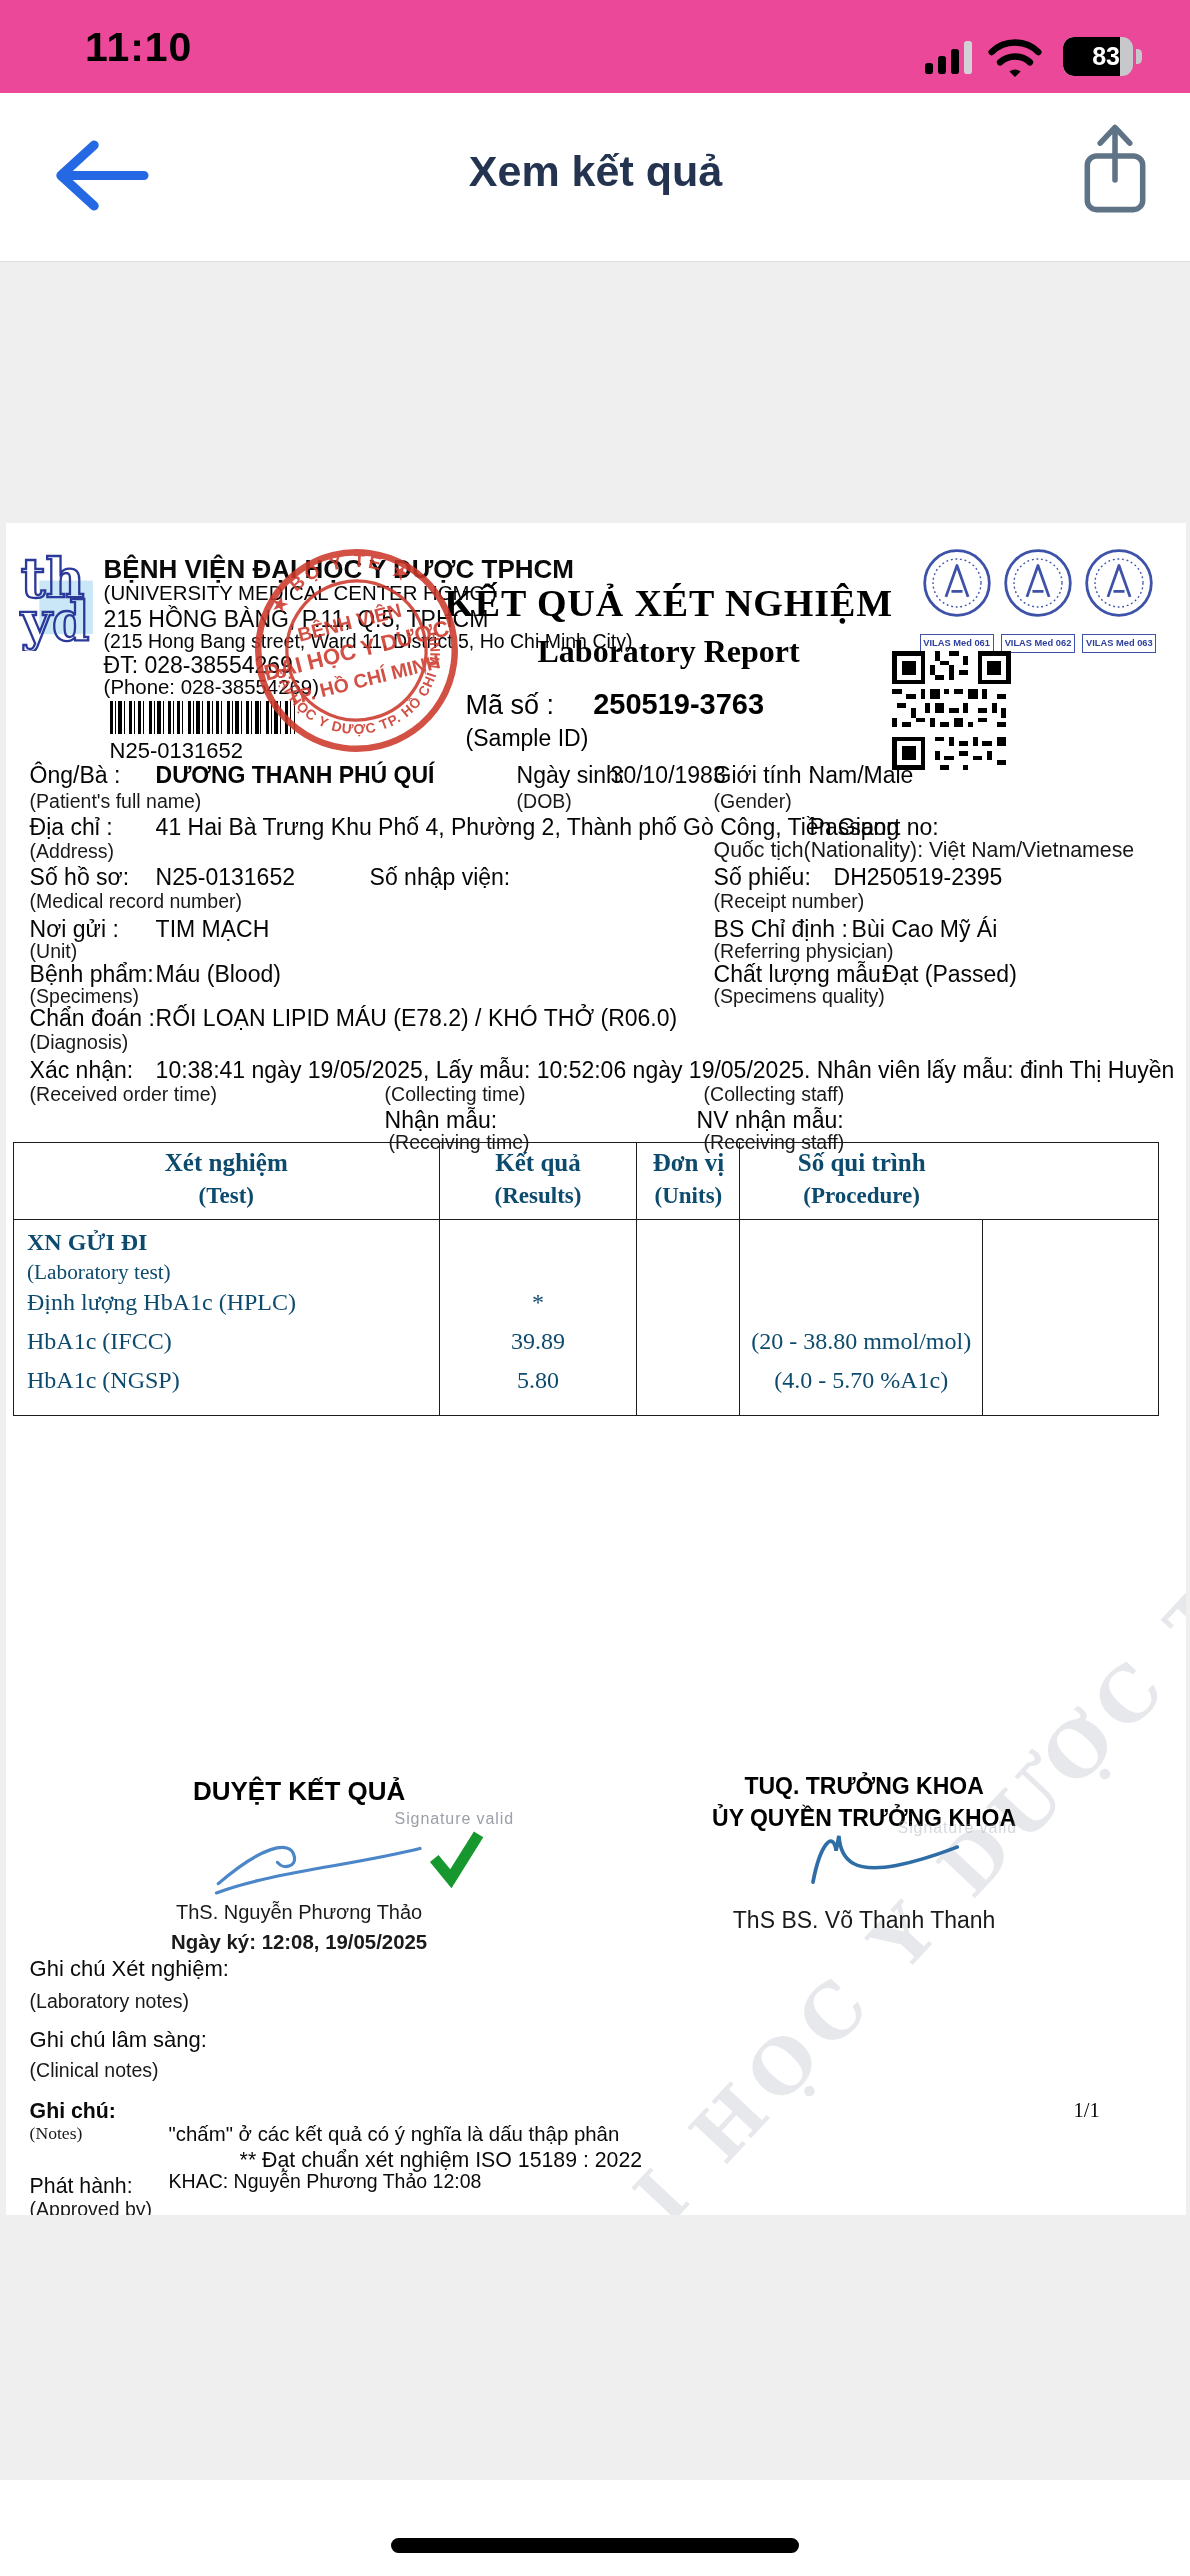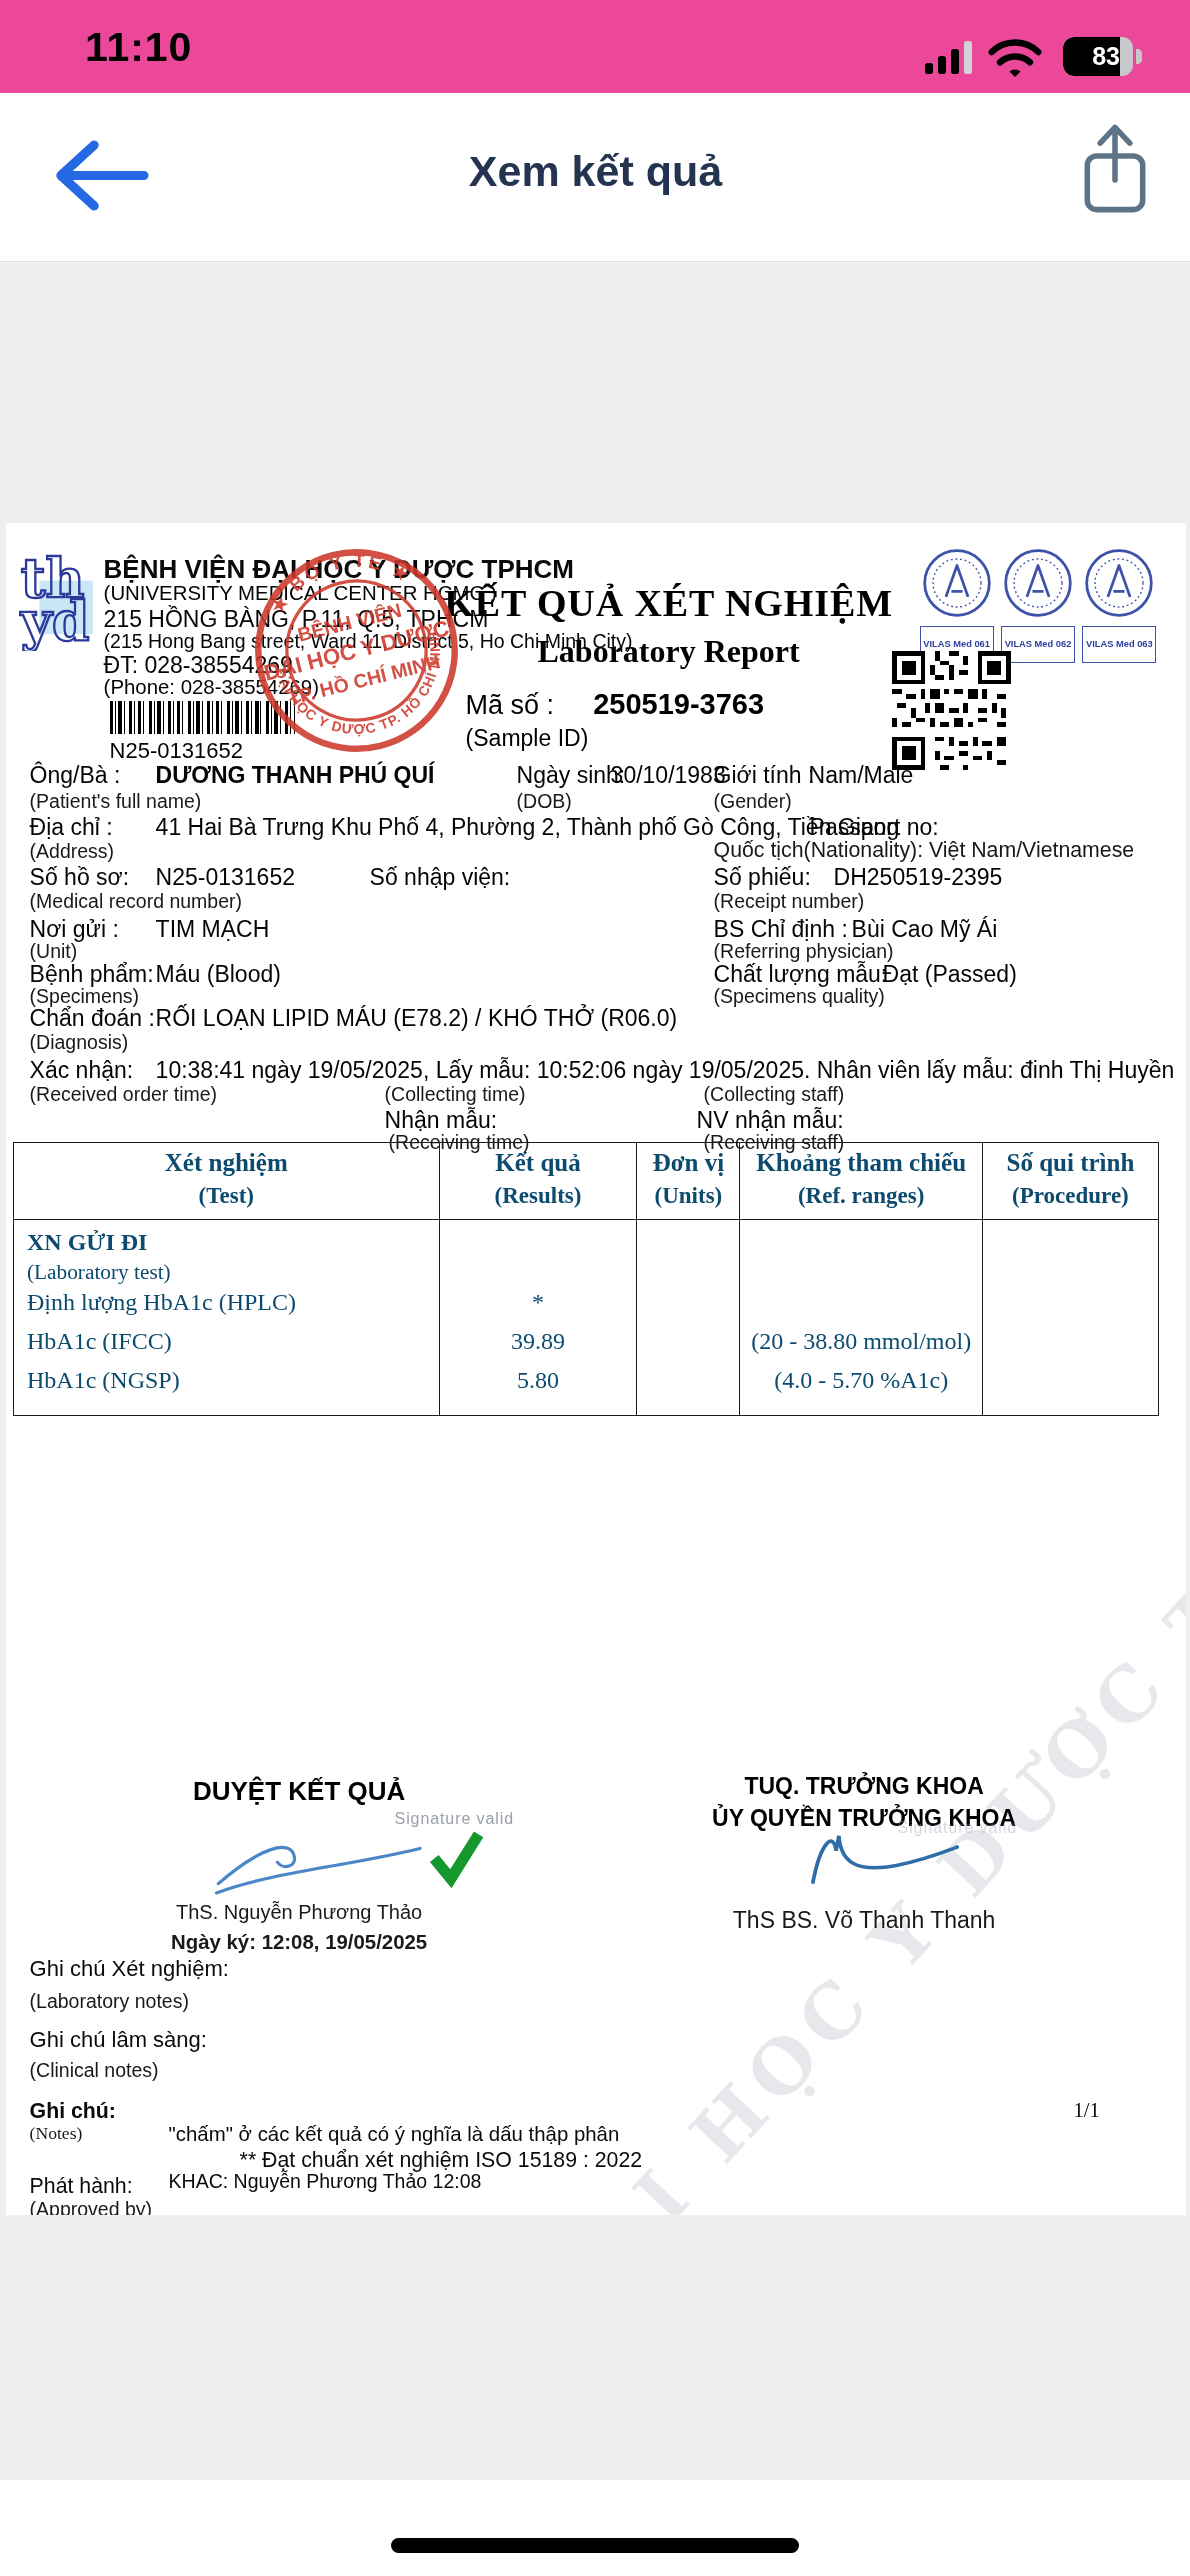--- a/index.html
+++ b/index.html
@@ -32,21 +32,21 @@
   .barcode{position:absolute;left:104px;top:154px;width:185px;height:33px;background:repeating-linear-gradient(90deg,#000 0 2.8px,#fff 2.8px 4.6px,#000 4.6px 5.6px,#fff 5.6px 8.3px,#000 8.3px 12px,#fff 12px 14px,#000 14px 15px,#fff 15px 19.5px);}
   .doctitle{position:absolute;left:436px;top:59px;width:454px;text-align:center;font-family:"Liberation Serif",serif;color:#000;}
   .doctitle .t1{font-size:38px;font-weight:700;letter-spacing:0.9px;}
   .doctitle .t2{font-size:32px;font-weight:700;margin-top:7.4px;}
   .coderow{display:flex;gap:39px;margin-top:18.5px;padding-left:24px;font-family:"Liberation Sans",sans-serif;align-items:baseline;}
   .coderow .cl{font-size:27px;}
   .coderow .cv{font-size:29px;font-weight:700;}
   .codesub{text-align:left;padding-left:24px;font-size:23px;margin-top:3.7px;font-family:"Liberation Sans",sans-serif;}
   .badges{position:absolute;left:914px;top:24px;display:flex;gap:7.4px;}
   .badge{width:74px;text-align:center;}
-  .badge .blabel{margin-top:4px;border:1.9px solid #3d52a8;font-size:9.3px;font-weight:700;color:#2d3f9b;padding:12px 0;white-space:nowrap;overflow:hidden;}
+  .badge .blabel{margin-top:12px;border:1.9px solid #3d52a8;font-size:9.3px;font-weight:700;color:#2d3f9b;padding:3px 0;white-space:nowrap;overflow:hidden;}
   .qr{position:absolute;left:886px;top:128px;width:119px;height:119px;}
   .stamp{position:absolute;left:243px;top:20.4px;width:215px;height:215px;opacity:.88;}
   
   .m{position:absolute;font-size:23px;color:#050505;white-space:nowrap;}
   .s{position:absolute;font-size:19.5px;color:#191919;white-space:nowrap;}
   .bold{font-weight:700;}
   
   .rtable{position:absolute;left:7.4px;top:619px;width:1144px;border:1.9px solid #1c1c1c;font-family:"Liberation Serif",serif;color:#0c4a6e;}
   .trow{display:grid;grid-template-columns:37.2% 17.3% 9% 21.2% 15.3%;}
   .tc{border-right:1.9px solid #1c1c1c;overflow:hidden;}
@@ -312,24 +312,20 @@
           </div>
         <div class="tc">
             <div class="h1l">Kết quả</div>
             <div class="h2l">(Results)</div>
           </div>
         <div class="tc">
             <div class="h1l">Đơn vị</div>
             <div class="h2l">(Units)</div>
           </div>
         <div class="tc">
-            <div class="h1l">Khoảng tham chiếu</div>
-            <div class="h2l">(Ref. ranges)</div>
-          </div>
-        <div class="tc">
             <div class="h1l">Số qui trình</div>
             <div class="h2l">(Procedure)</div>
           </div>
       </div>
       <div class="trow grow">
         <div class="tc">
             <div class="gname">XN GỬI ĐI</div>
             <div class="gsub">(Laboratory test)</div>
           </div>
         <div class="tc"></div>

